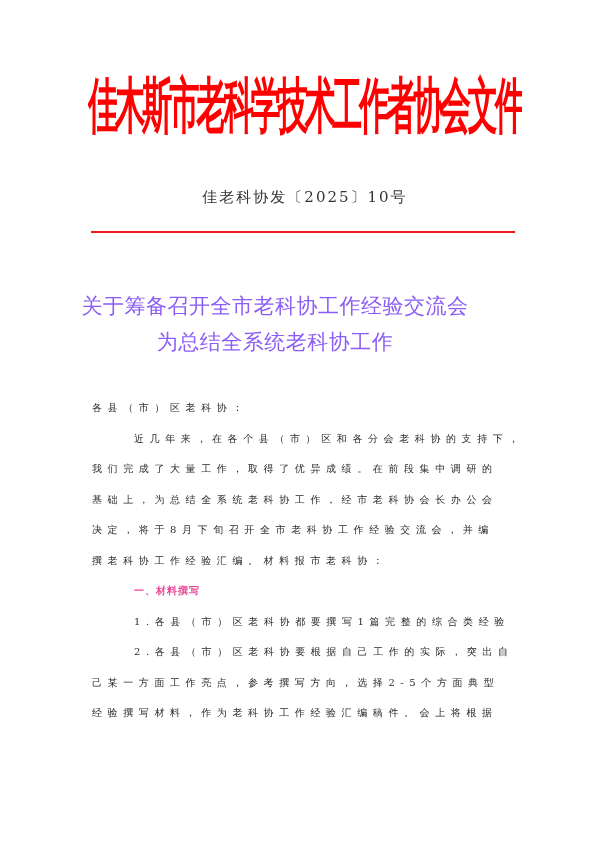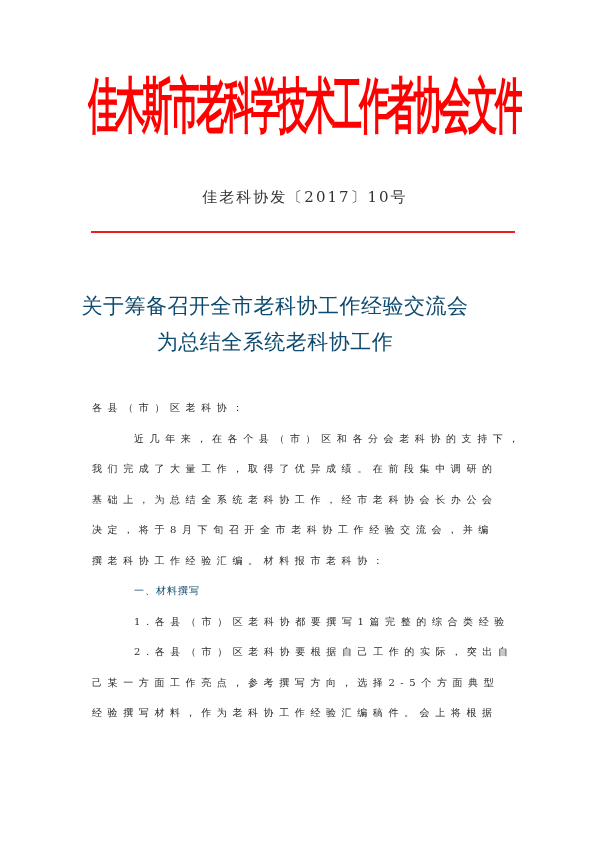--- a/index.html
+++ b/index.html
@@ -62,46 +62,46 @@
     height: 2px;
     background: #ee1c1c;
   }
   .title {
     position: absolute;
     left: 0;
     width: 550px;
     text-align: center;
     font-family: "DejaVu Sans", "Liberation Sans", sans-serif;
     font-size: 21px;
-    color: #0c4a6e;
+    color: #8b5cf6;
     letter-spacing: 0.5px;
   }
   .title.l1 { top: 292px; }
   .title.l2 { top: 328px; }
   .body-text {
     position: absolute;
     left: 92px;
     top: 393px;
     width: 430px;
     font-size: 10px;
     line-height: 30.5px;
     letter-spacing: 5.6px;
     color: #2a2a2a;
   }
   .body-text p {
     margin: 0;
     white-space: nowrap;
   }
   .indent { padding-left: 42px; }
   .heading {
-    font-weight: normal;
+    font-weight: bold;
     font-family: "DejaVu Sans", "Liberation Sans", sans-serif;
     letter-spacing: 1px;
     padding-left: 42px;
-    color: #0c4a6e;
+    color: #ec4899;
   }
 </style>
 </head>
 <body>
 
 <div class="page">
 
   <div class="masthead" id="masthead">
       <span class="ch" style="color: rgb(255, 0, 0);">佳</span>
       <span class="ch" style="color: rgb(255, 0, 0);">木</span>
@@ -114,21 +114,21 @@
       <span class="ch" style="color: rgb(255, 0, 0);">术</span>
       <span class="ch" style="color: rgb(255, 0, 0);">工</span>
       <span class="ch" style="color: rgb(255, 0, 0);">作</span>
       <span class="ch" style="color: rgb(255, 0, 0);">者</span>
       <span class="ch" style="color: rgb(255, 0, 0);">协</span>
       <span class="ch" style="color: rgb(255, 0, 0);">会</span>
       <span class="ch" style="color: rgb(255, 0, 0);">文</span>
       <span class="ch" style="color: rgb(255, 0, 0);">件</span>
     </div>
 
-  <div class="doc-number">佳老科协发〔2017〕10号</div>
+  <div class="doc-number">佳老科协发〔2025〕10号</div>
 
   <div class="red-rule" style="background: rgb(238, 28, 28);"></div>
 
   <div class="title l1">关于筹备召开全市老科协工作经验交流会</div>
   <div class="title l2">为总结全系统老科协工作</div>
 
   <div class="body-text">
     <p>各县（市）区老科协：</p>
     <p class="indent">近几年来，在各个县（市）区和各分会老科协的支持下，</p>
     <p>我们完成了大量工作，取得了优异成绩。在前段集中调研的</p>

